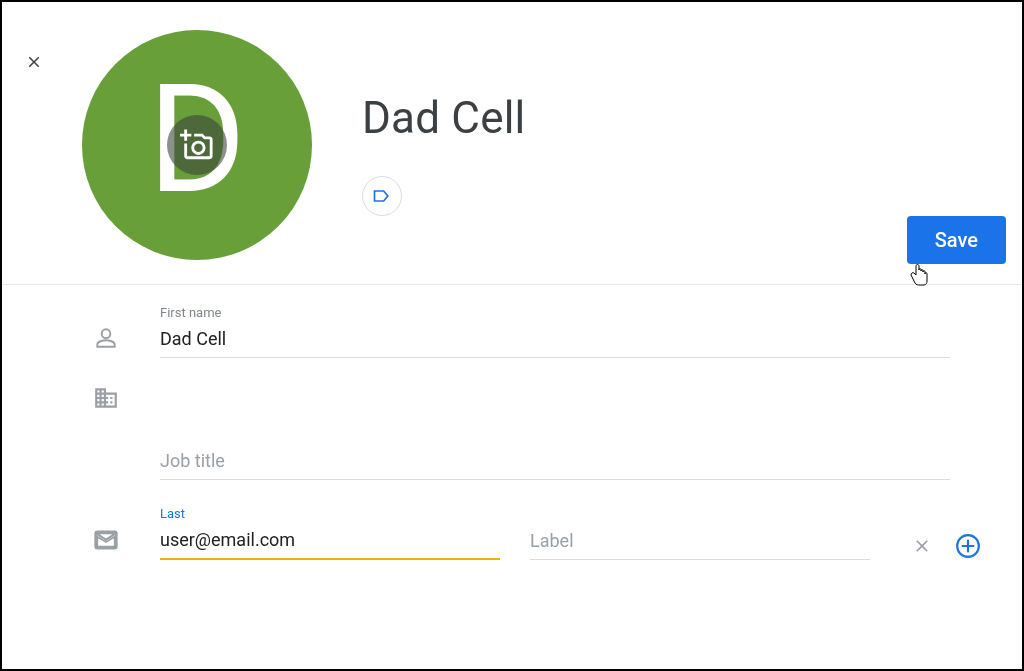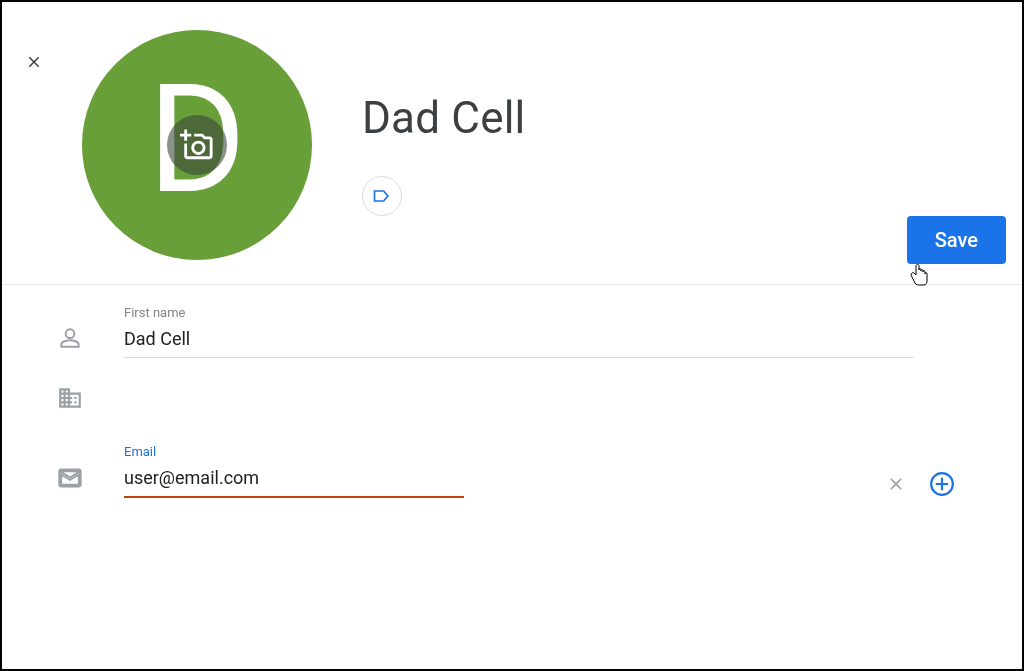--- a/index.html
+++ b/index.html
@@ -125,22 +125,21 @@
       right: 94px;
       top: 262px;
       pointer-events: none;
     }
     .divider {
       border: none;
       border-top: 1px solid #e8eaed;
       margin-top: 24px;
     }
     .form {
-      padding: 20px 40px 0 40px;
-      margin-left: 14px;
+      padding: 20px 40px 0 90px;
     }
     .form-row {
       display: flex;
       align-items: flex-end;
       margin-bottom: 26px;
     }
     .row-icon {
       width: 28px;
       height: 28px;
       margin-right: 40px;
@@ -180,21 +179,21 @@
       padding: 6px 0 8px 0;
       outline: none;
       font-family: Roboto, Arial, sans-serif;
       color: #202124;
       background: transparent;
     }
     .field input::placeholder {
       color: #9aa0a6;
     }
     .field.active input {
-      border-bottom: 2px solid #c2410c;
+      border-bottom: 2px solid #eab308;
     }
     .email-row {
       max-width: 900px;
       align-items: flex-end;
     }
     .email-field {
       flex: 0 0 340px;
       margin-right: 30px;
     }
     .label-field {
@@ -281,32 +280,41 @@
 
 
   <div class="form-row">
     <div class="row-icon">
       <svg viewBox="0 0 24 24">
           <path d="M12 7V3H2v18h20V7H12zM6 19H4v-2h2v2zm0-4H4v-2h2v2zm0-4H4V9h2v2zm0-4H4V5h2v2zm4 12H8v-2h2v2zm0-4H8v-2h2v2zm0-4H8V9h2v2zm0-4H8V5h2v2zm10 12h-8v-2h2v-2h-2v-2h2v-2h-2V9h8v10zm-2-8h-2v2h2v-2zm0 4h-2v2h2v-2z"></path>
         </svg>
     </div>
   </div>
 
+  <div class="form-row">
+    <div class="row-icon empty"></div>
+    <div class="field">
+      <input type="text" placeholder="Job title" style="">
+    </div>
+  </div>
 
   <div class="form-row email-row">
     <div class="row-icon">
       <svg viewBox="0 0 24 24">
           <path d="M20 4H4c-1.1 0-2 .9-2 2v12c0 1.1.9 2 2 2h16c1.1 0 2-.9 2-2V6c0-1.1-.9-2-2-2zm0 2v.5l-8 5-8-5V6h16zM4 18V9l8 5 8-5v9H4z" fill="none" stroke="#9aa0a6" stroke-width="1.5"></path>
           <path d="M3 6 L12 12 L21 6" fill="none" stroke="#9aa0a6" stroke-width="1.5"></path>
           <rect x="3" y="5" width="18" height="14" rx="1" fill="none" stroke="#9aa0a6" stroke-width="1.5"></rect>
         </svg>
     </div>
     <div class="field active email-field">
-      <label class="field-label-sm active">Email</label>
+      <label class="field-label-sm active">Last</label>
       <input type="text" value="user@email.com" style="">
+    </div>
+    <div class="field label-field">
+      <input type="text" placeholder="Label" style="">
     </div>
     <div class="row-actions">
       <div class="clear-btn">
         <svg viewBox="0 0 24 24">
             <path d="M19 6.41L17.59 5 12 10.59 6.41 5 5 6.41 10.59 12 5 17.59 6.41 19 12 13.41 17.59 19 19 17.59 13.41 12z"></path>
           </svg>
       </div>
       <div class="add-btn">
         <svg viewBox="0 0 24 24">
             <circle cx="12" cy="12" r="10" fill="none" stroke="#1a73e8" stroke-width="2"></circle>

